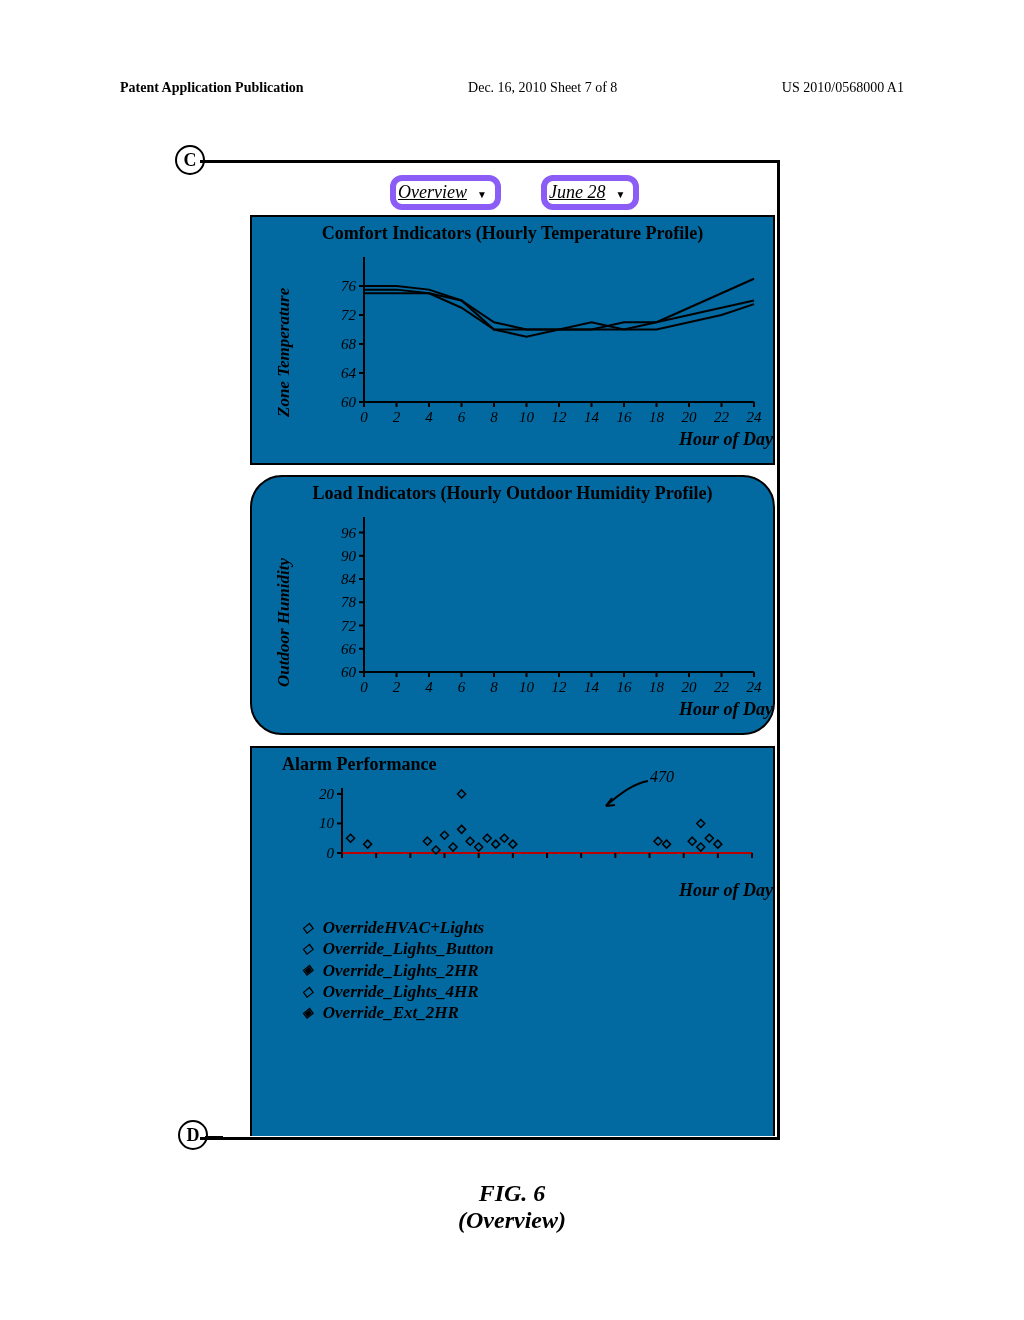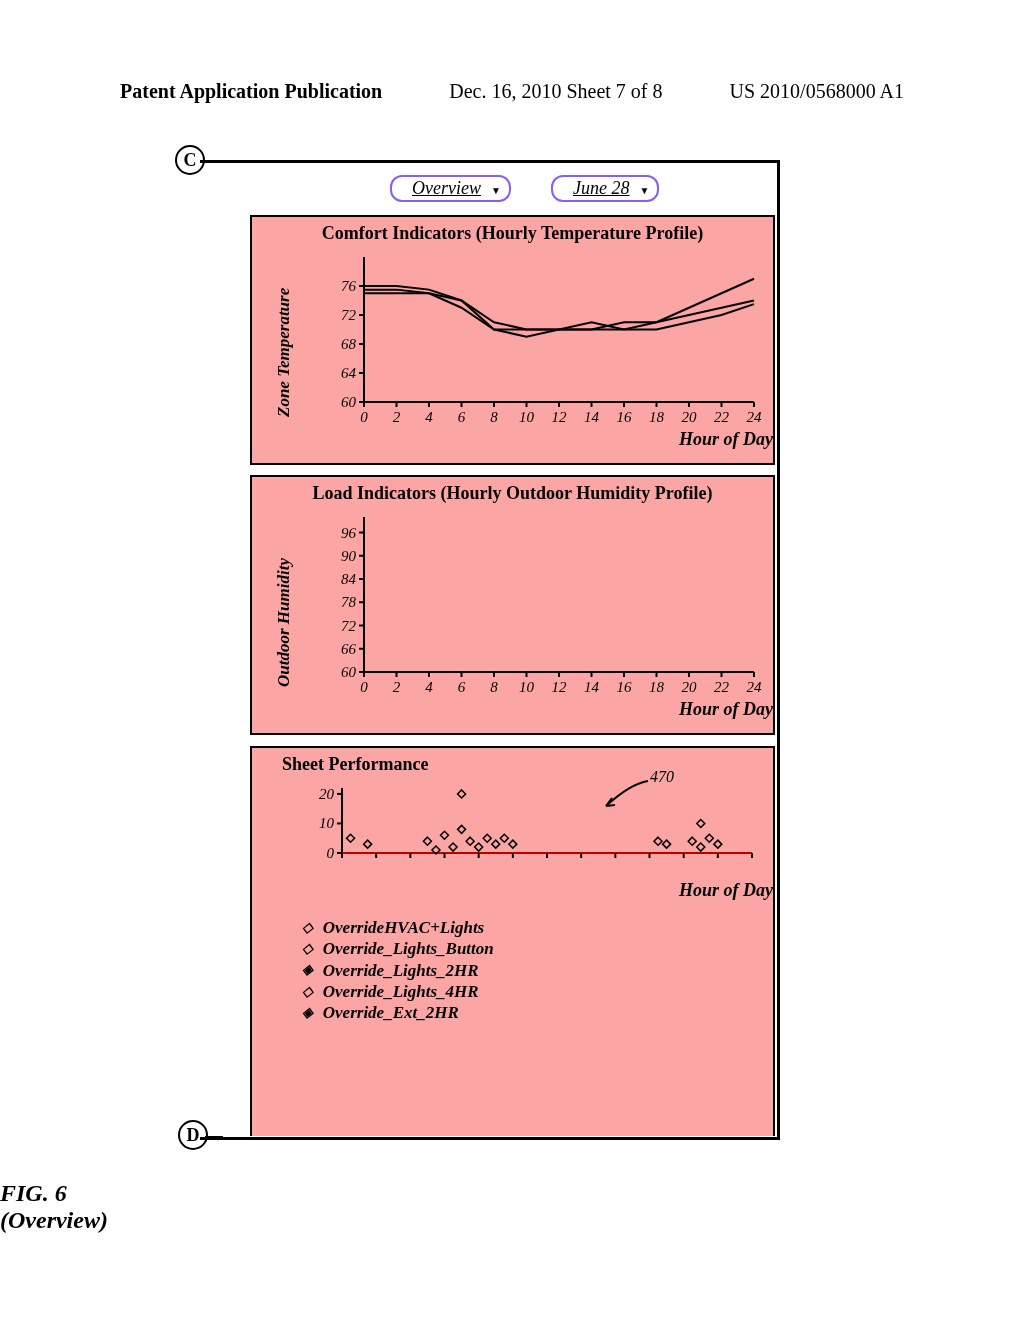--- a/index.html
+++ b/index.html
@@ -9,58 +9,58 @@
     background: #fff;
     font-family: "Times New Roman", serif;
     position: relative;
   }
   .header-row {
     position: absolute;
     top: 80px; left: 0; width: 100%;
     display: flex;
     justify-content: space-between;
     padding: 0 120px;
-    font-size: 20px;
+    font-size: 14px;
   }
   .header-row .left { font-weight: bold; }
   .header-row .mid { }
   .header-row .right { }
   .outer-frame {
     position: absolute;
     left: 200px; top: 160px;
     width: 580px; height: 980px;
     border: 3px solid #000;
     border-left: none;
   }
   .top-controls {
     position: absolute;
     left: 390px; top: 175px;
     display: flex; gap: 40px;
   }
   .dropdown {
-    border: 2px solid #8b5cf6;
+    border: 6px solid #8b5cf6;
     border-radius: 12px;
-    padding: 1px 28px 1px 20px;
+    padding: 1px 28px 1px 2px;
     font-style: italic;
     font-size: 18px;
     position: relative;
     background: #fff;
     text-decoration: underline;
   }
   .dropdown .tri {
     position: absolute; right: 8px; top: 8px;
     font-size: 10px;
   }
   .panel {
     position: absolute;
     border: 2px solid #000;
-    background: #fca5a5;
+    background: #0369a1;
   }
   .panel1 { left: 250px; top: 215px; width: 525px; height: 250px; }
-  .panel2 { left: 250px; top: 475px; width: 525px; height: 260px; }
+  .panel2 { left: 250px; top: 475px; width: 525px; height: 260px; border-radius: 32px; }
   .panel3 { left: 250px; top: 746px; width: 525px; height: 390px; border-bottom: none; }
   .panel-title {
     font-weight: bold;
     font-size: 18px;
     text-align: center;
     margin-top: 6px;
   }
   .chart-area {
     position: relative;
     margin-left: 72px;
@@ -80,20 +80,21 @@
     font-weight: bold;
     font-style: italic;
     font-size: 18px;
     margin-top: 2px;
   }
   svg { display: block; }
   .fig-caption {
     position: absolute;
     left: 0; width: 100%;
     top: 1180px;
+    text-align: center;
     font-weight: bold;
     font-style: italic;
     font-size: 24px;
   }
   .margin-circle {
     position: absolute;
     width: 30px; height: 30px;
     border: 2px solid #000;
     border-radius: 50%;
     display: flex; align-items: center; justify-content: center;
@@ -253,21 +254,21 @@
         <line x1="397.5" y1="160" x2="397.5" y2="165" stroke="#000" stroke-width="2"></line>
         <text x="397.5" y="180" text-anchor="middle" font-style="italic" font-size="15">22</text>
         <line x1="430" y1="160" x2="430" y2="165" stroke="#000" stroke-width="2"></line>
         <text x="430" y="180" text-anchor="middle" font-style="italic" font-size="15">24</text>
       </svg>
   </div>
   <div class="xlabel" style="margin-left:50px;">Hour of Day</div>
 </div>
 
 <div class="panel panel3">
-  <div class="panel-title" style="text-align:left; margin-left:30px;">Sheet Performance</div>
+  <div class="panel-title" style="text-align:left; margin-left:30px;">Alarm Performance</div>
   <div class="chart-area" style="margin-left:50px;">
     <svg id="svg3" width="460" height="95">
         <line x1="40" y1="5" x2="40" y2="70" stroke="#000" stroke-width="2"></line>
         <line x1="40" y1="70" x2="450" y2="70" stroke="#000" stroke-width="2"></line>
         <line x1="40" y1="70" x2="450" y2="70" stroke="#b00" stroke-width="2"></line>
         <line x1="35" y1="70" x2="40" y2="70" stroke="#000" stroke-width="2"></line>
         <text x="32" y="75" text-anchor="end" font-style="italic" font-size="15">0</text>
         <line x1="35" y1="40.45454545454545" x2="40" y2="40.45454545454545" stroke="#000" stroke-width="2"></line>
         <text x="32" y="45.45454545454545" text-anchor="end" font-style="italic" font-size="15">10</text>
         <line x1="35" y1="10.909090909090914" x2="40" y2="10.909090909090914" stroke="#000" stroke-width="2"></line>

